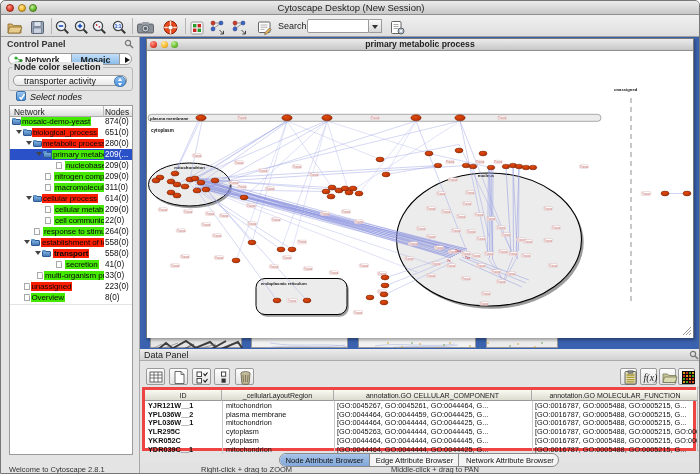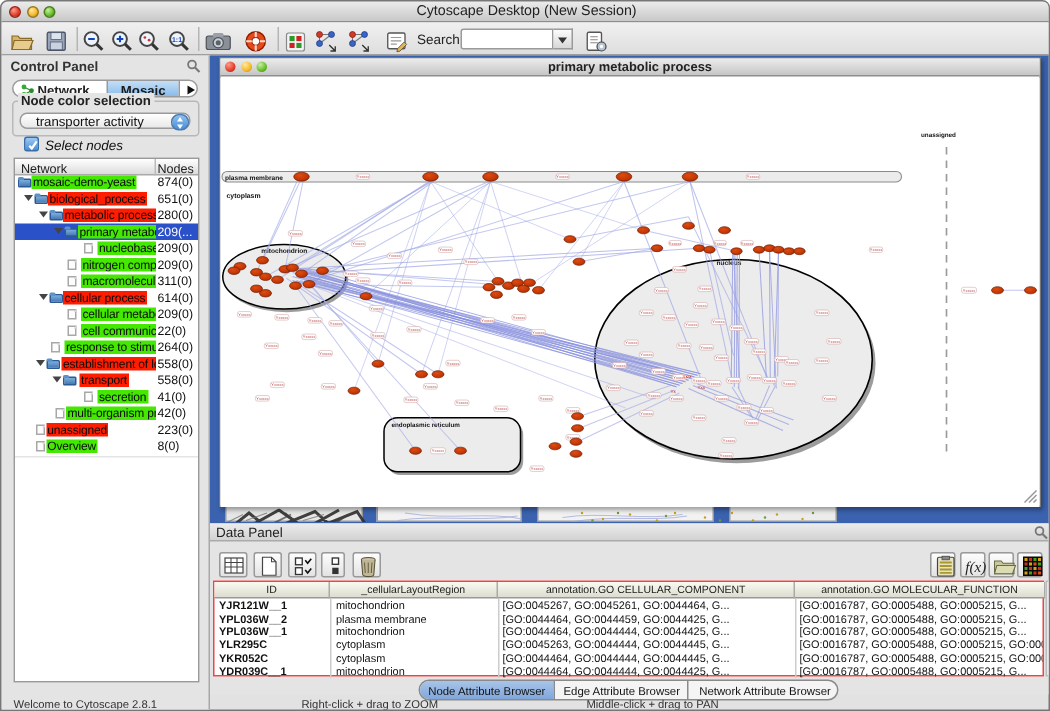--- a/index.html
+++ b/index.html
@@ -223,34 +223,34 @@
           <span style="position:absolute;left:14px;top:3px;width:0;height:0;border-left:3.2px solid transparent;border-right:3.2px solid transparent;border-top:4.2px solid #444;"></span>
           <span style="position:absolute;left:21px;top:2.6px;width:8.5px;height:6px;background:linear-gradient(#7aaede,#4879b4);border:0.5px solid #2d5a94;border-radius:1px;"></span>
           <span style="position:absolute;left:21px;top:1.6px;width:4px;height:2px;background:#5b92c8;border-radius:1px 1px 0 0;"></span>
           <span style="position:absolute;left:31px;top:0.6px;max-width:63px;overflow:hidden;white-space:nowrap;background:#ff1d00;color:#0a0a0a;font-size:8px;line-height:9.2px;padding:0 1px;letter-spacing:-0.1px;">establishment of loc</span>
           <span style="position:absolute;left:95px;top:0.8px;font-size:8.2px;color:#111;">558(0)</span>
         </div>
         <div style="position:absolute;left:0;top:142.20px;width:122px;height:11.00px;">
           <span style="position:absolute;left:25px;top:3px;width:0;height:0;border-left:3.2px solid transparent;border-right:3.2px solid transparent;border-top:4.2px solid #444;"></span>
           <span style="position:absolute;left:32px;top:2.6px;width:8.5px;height:6px;background:linear-gradient(#7aaede,#4879b4);border:0.5px solid #2d5a94;border-radius:1px;"></span>
           <span style="position:absolute;left:32px;top:1.6px;width:4px;height:2px;background:#5b92c8;border-radius:1px 1px 0 0;"></span>
-          <span style="position:absolute;left:43px;top:0.6px;max-width:51px;overflow:hidden;white-space:nowrap;background:#ff1d00;color:#0a0a0a;font-size:8px;line-height:9.2px;padding:0 1px;letter-spacing:-0.1px;">transport</span>
+          <span style="position:absolute;left:43px;top:0.6px;max-width:51px;overflow:hidden;white-space:nowrap;background:#ff1d00;color:#0a0a0a;font-size:8px;line-height:9.2px;padding:0 1px;letter-spacing:-0.1px;font-weight:bold;">transport</span>
           <span style="position:absolute;left:95px;top:0.8px;font-size:8.2px;color:#111;">558(0)</span>
         </div>
         <div style="position:absolute;left:0;top:153.20px;width:100px;height:11.00px;">
           <span style="position:absolute;left:46px;top:1.4px;width:6px;height:7.5px;background:#fdfdfd;border:0.6px solid #a8a8a8;"></span>
           <span style="position:absolute;left:49.6px;top:1.4px;width:0;height:0;border-left:2.4px solid transparent;border-bottom:2.4px solid #d8d8d8;"></span>
           <span style="position:absolute;left:55px;top:0.6px;max-width:39px;overflow:hidden;white-space:nowrap;background:#44e800;color:#0a0a0a;font-size:8px;line-height:9.2px;padding:0 1px;letter-spacing:-0.1px;">secretion</span>
           <span style="position:absolute;left:95px;top:0.8px;font-size:8.2px;color:#111;">41(0)</span>
         </div>
         <div style="position:absolute;left:0;top:164.20px;width:122px;height:11.00px;">
           <span style="position:absolute;left:27px;top:1.4px;width:6px;height:7.5px;background:#fdfdfd;border:0.6px solid #a8a8a8;"></span>
           <span style="position:absolute;left:30.6px;top:1.4px;width:0;height:0;border-left:2.4px solid transparent;border-bottom:2.4px solid #d8d8d8;"></span>
           <span style="position:absolute;left:34px;top:0.6px;max-width:60px;overflow:hidden;white-space:nowrap;background:#44e800;color:#0a0a0a;font-size:8px;line-height:9.2px;padding:0 1px;letter-spacing:-0.1px;">multi-organism proc</span>
-          <span style="position:absolute;left:95px;top:0.8px;font-size:8.2px;color:#111;">42(0)</span>
+          <span style="position:absolute;left:95px;top:0.8px;font-size:8.2px;color:#111;">33(0)</span>
         </div>
         <div style="position:absolute;left:0;top:175.20px;width:122px;height:11.00px;">
           <span style="position:absolute;left:14px;top:1.4px;width:6px;height:7.5px;background:#fdfdfd;border:0.6px solid #a8a8a8;"></span>
           <span style="position:absolute;left:17.6px;top:1.4px;width:0;height:0;border-left:2.4px solid transparent;border-bottom:2.4px solid #d8d8d8;"></span>
           <span style="position:absolute;left:20.5px;top:0.6px;max-width:74px;overflow:hidden;white-space:nowrap;background:#ff1d00;color:#0a0a0a;font-size:8px;line-height:9.2px;padding:0 1px;letter-spacing:-0.1px;">unassigned</span>
           <span style="position:absolute;left:95px;top:0.8px;font-size:8.2px;color:#111;">223(0)</span>
         </div>
         <div style="position:absolute;left:0;top:186.20px;width:122px;height:11.00px;">
           <span style="position:absolute;left:14px;top:1.4px;width:6px;height:7.5px;background:#fdfdfd;border:0.6px solid #a8a8a8;"></span>
           <span style="position:absolute;left:17.6px;top:1.4px;width:0;height:0;border-left:2.4px solid transparent;border-bottom:2.4px solid #d8d8d8;"></span>
@@ -876,21 +876,21 @@
               <rect x="6" y="8" width="2" height="2" fill="#c83018"></rect>
               <rect x="9" y="8" width="2" height="2" fill="#d8a018"></rect>
               <rect x="12" y="8" width="2" height="2" fill="#c83018"></rect>
               <rect x="3" y="11" width="2" height="2" fill="#d8a018"></rect>
               <rect x="6" y="11" width="2" height="2" fill="#48a018"></rect>
               <rect x="9" y="11" width="2" height="2" fill="#c83018"></rect>
               <rect x="12" y="11" width="2" height="2" fill="#d85018"></rect>
             </g>
           </svg></div>
   </div>
-  <div class="abs" style="left:2px;top:38px;width:554px;height:64px;background:#fff;border:1px solid #ef4444;">
+  <div class="abs" style="left:2px;top:38px;width:554px;height:64px;background:#fff;border:3px solid #ef4444;">
     <div style="position:absolute;left:0;top:0;width:554px;height:11px;background:linear-gradient(#fafaf2,#dcdcd0);border-bottom:1px solid #999;">
           <div style="position:absolute;left:0px;top:0;width:77px;height:11px;border-right:1px solid #aaa;overflow:hidden;text-align:center;font-size:7px;line-height:11px;color:#222;">ID</div>
           <div style="position:absolute;left:77px;top:0;width:112px;height:11px;border-right:1px solid #aaa;overflow:hidden;text-align:center;font-size:7px;line-height:11px;color:#222;">_cellularLayoutRegion</div>
           <div style="position:absolute;left:189px;top:0;width:198px;height:11px;border-right:1px solid #aaa;overflow:hidden;text-align:center;font-size:7px;line-height:11px;color:#222;">annotation.GO CELLULAR_COMPONENT</div>
           <div style="position:absolute;left:387px;top:0;width:167px;height:11px;border-right:1px solid #aaa;overflow:hidden;text-align:center;font-size:7px;line-height:11px;color:#222;">annotation.GO MOLECULAR_FUNCTION</div>
         </div>
         <div style="position:absolute;left:0;top:12px;width:554px;height:8.7px;">
           <div style="position:absolute;left:3px;top:0;width:72px;overflow:hidden;font-weight:bold;font-size:7.3px;line-height:8.7px;color:#111;white-space:nowrap;">YJR121W__1</div>
           <div style="position:absolute;left:81px;top:0;width:106px;overflow:hidden;font-size:7.3px;line-height:8.7px;color:#111;white-space:nowrap;">mitochondrion</div>
           <div style="position:absolute;left:192px;top:0;width:194px;overflow:hidden;font-size:7.3px;line-height:8.7px;color:#111;white-space:nowrap;">[GO:0045267, GO:0045261, GO:0044464, G...</div>

